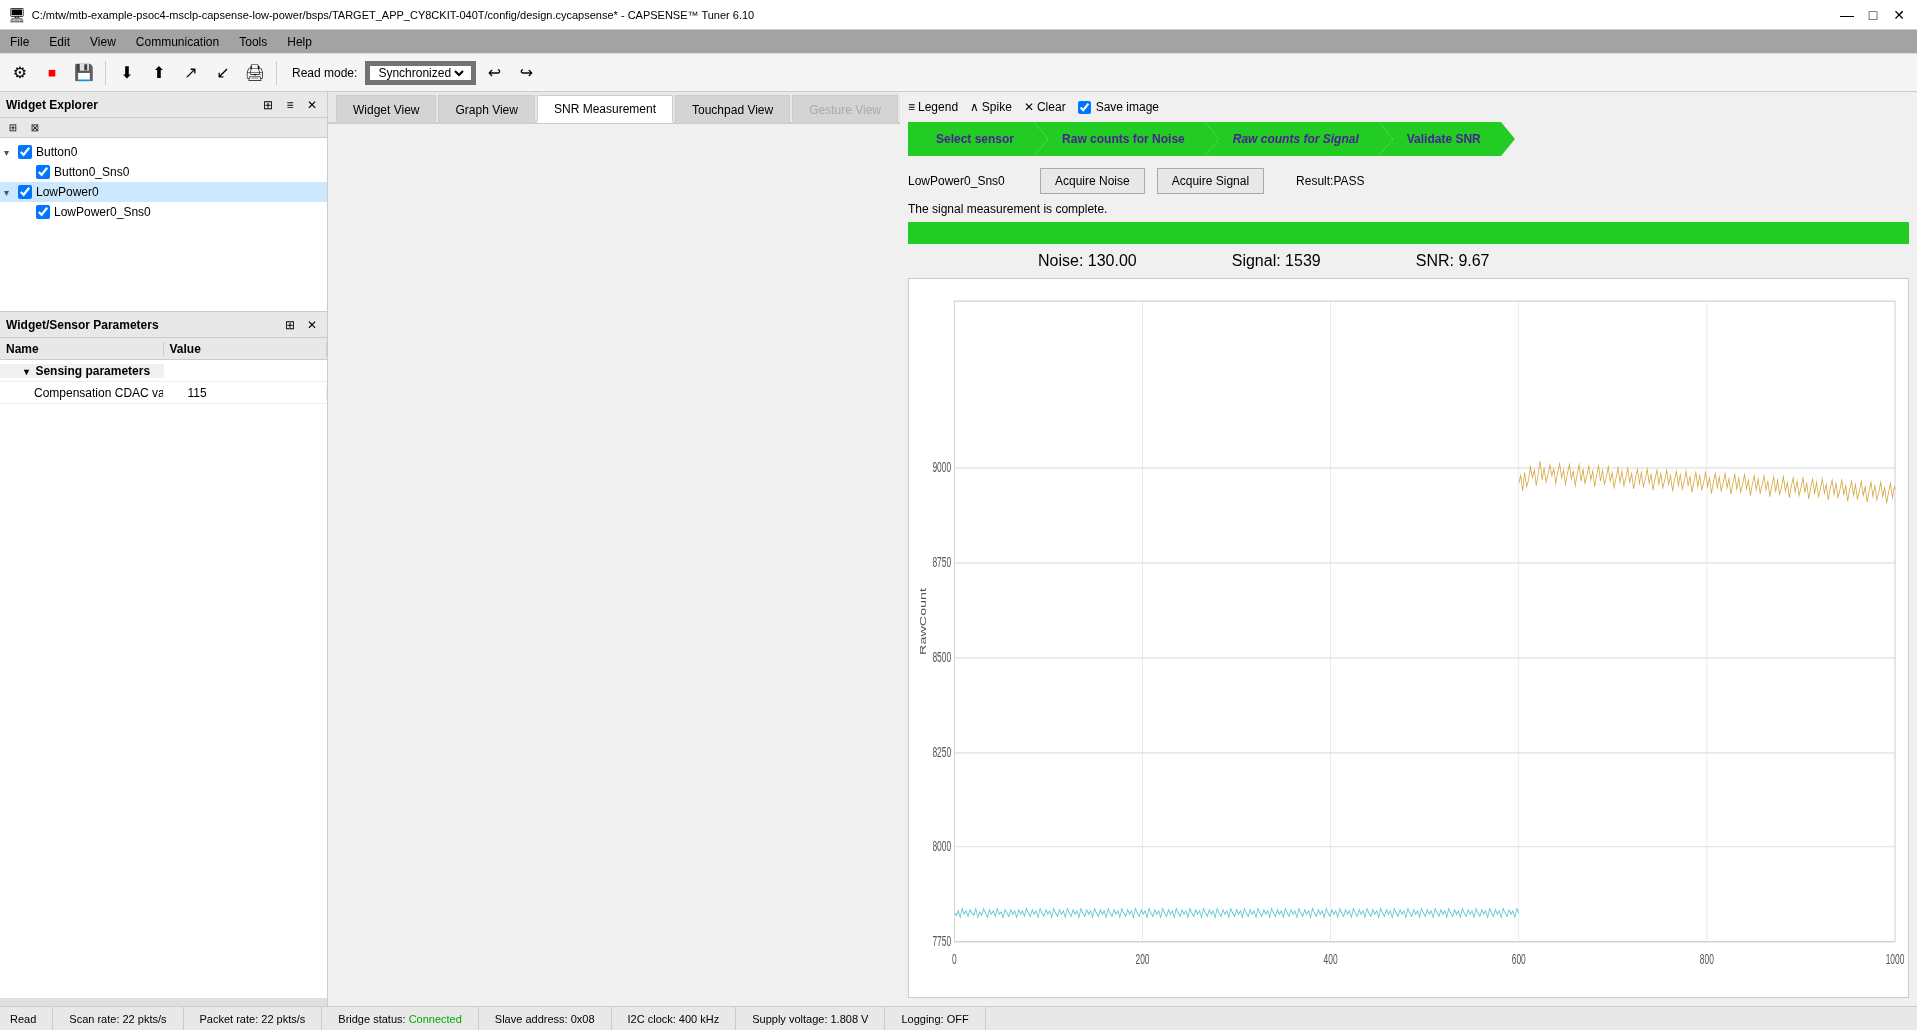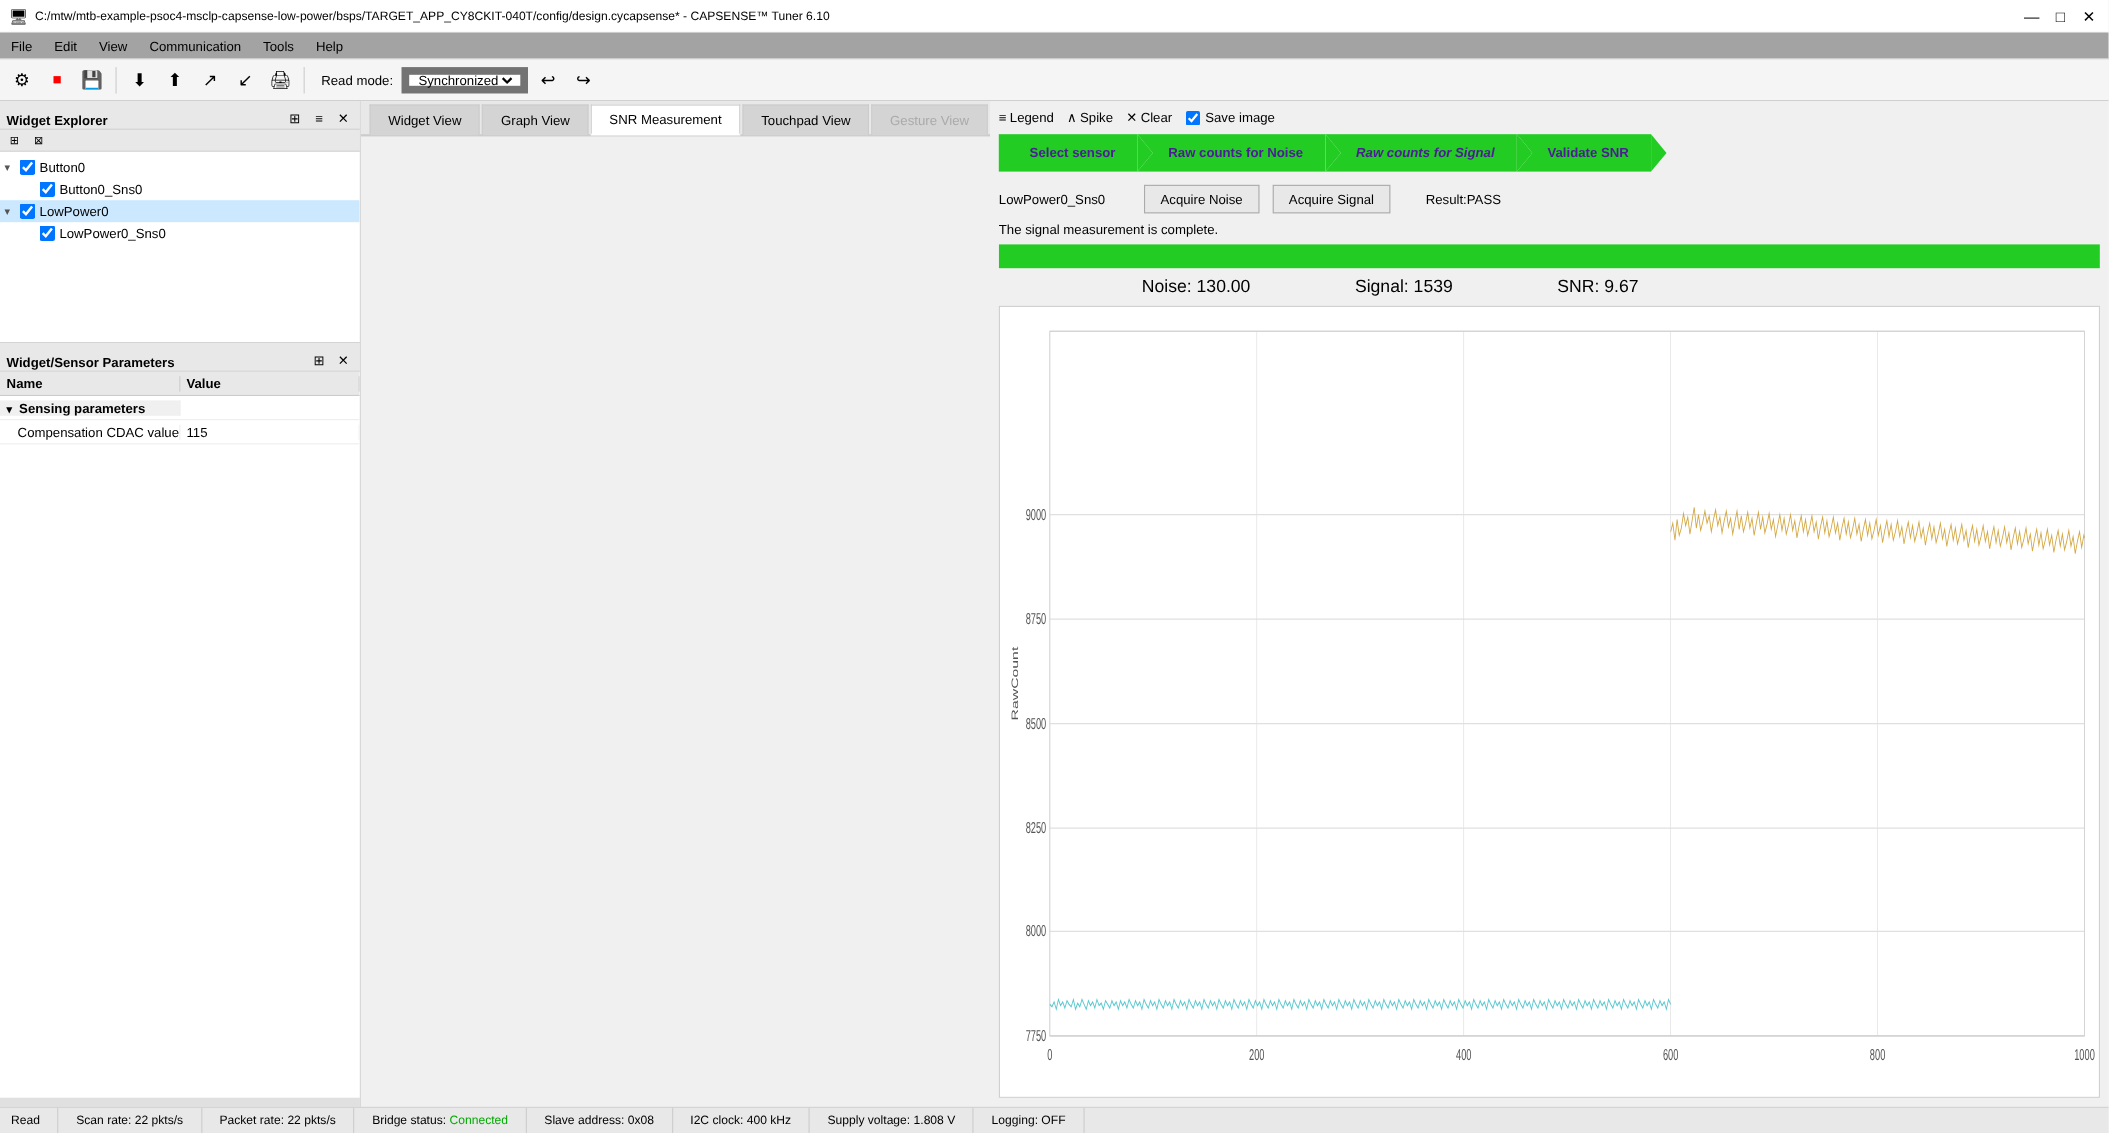--- a/index.html
+++ b/index.html
@@ -21,55 +21,55 @@
     .menu-item { padding: 2px 10px; cursor: pointer; font-size: 12px; }
 
     
     #toolbar {
       height: 38px; background: #f5f5f5; border-bottom: 1px solid #ccc; display: flex; align-items: center; padding: 0 6px; gap: 4px;
     }
     .tb-btn { width: 28px; height: 28px; border: 1px solid transparent; background: transparent; cursor: pointer; display: flex; align-items: center; justify-content: center; font-size: 16px; }
     .tb-sep { width: 1px; height: 24px; background: #ccc; margin: 0 3px; }
     .read-mode-label { font-size: 12px; margin-left: 8px; margin-right: 4px; }
     .read-mode-select {
-      height: 24px; border: 7px solid #737373; background: #fff; font-size: 12px; padding: 0 4px; cursor: pointer;
+      height: 24px; border: 5px solid #737373; background: #fff; font-size: 12px; padding: 0 4px; cursor: pointer;
       display: flex; align-items: center; gap: 4px;
     }
     .read-mode-select select { border: none; background: transparent; font-size: 12px; outline: none; }
 
     
     #main-layout { display: flex; height: calc(1030px - 30px - 24px - 38px - 24px); }
 
     
     #left-panel { width: 328px; display: flex; flex-direction: column; border-right: 1px solid #ccc; }
 
     
     #widget-explorer { flex: 0 0 220px; border-bottom: 1px solid #ccc; display: flex; flex-direction: column; }
     .panel-header {
       height: 26px; background: #e8e8e8; border-bottom: 1px solid #ccc;
-      display: flex; align-items: flex-end; justify-content: space-between; padding: 0 6px; font-size: 12px; font-weight: 600;
+      display: flex; align-items: center; justify-content: space-between; padding: 0 6px; font-size: 12px; font-weight: 600;
     }
     .panel-header-actions { display: flex; gap: 4px; }
     .panel-btn { width: 18px; height: 18px; border: none; background: transparent; cursor: pointer; font-size: 12px; display: flex; align-items: center; justify-content: center; }
     .tree-area { flex: 1; background: #fff; overflow-y: auto; padding: 4px 0; }
     .tree-item { display: flex; align-items: center; height: 20px; cursor: pointer; padding: 0 4px; }
     .tree-item.selected { background: #cce8ff; }
     .tree-indent-1 { padding-left: 4px; }
     .tree-indent-2 { padding-left: 22px; }
     .tree-chevron { width: 14px; font-size: 10px; color: #555; }
     .tree-checkbox { width: 14px; height: 14px; margin-right: 4px; }
     .tree-label { font-size: 12px; }
 
     
     #params-panel { flex: 1; display: flex; flex-direction: column; }
     .params-table { flex: 1; overflow-y: auto; background: #fff; }
     .params-header-row { display: flex; background: #e8e8e8; border-bottom: 1px solid #ccc; height: 22px; align-items: center; }
     .params-header-cell { flex: 1; padding: 0 6px; font-size: 12px; font-weight: 600; border-right: 1px solid #ccc; }
     .params-row { display: flex; height: 22px; align-items: center; border-bottom: 1px solid #eee; }
-    .params-cell { flex: 1; padding: 0 6px; font-size: 12px; border-right: 1px solid #eee; white-space: nowrap; overflow: hidden; }
+    .params-cell { flex: 1; padding: 0 24px; font-size: 12px; border-right: 1px solid #eee; white-space: nowrap; overflow: hidden; }
     .params-row.section-header .params-cell { font-weight: 700; background: #f0f0f0; }
 
     
     #right-panel { flex: 1; display: flex; flex-direction: row; background: #f0f0f0; }
 
     
     #tabs-bar {
       height: 32px; background: #e8e8e8; display: flex; align-items: flex-end; border-bottom: 2px solid #ccc; padding-left: 8px;
     }
     .tab {

